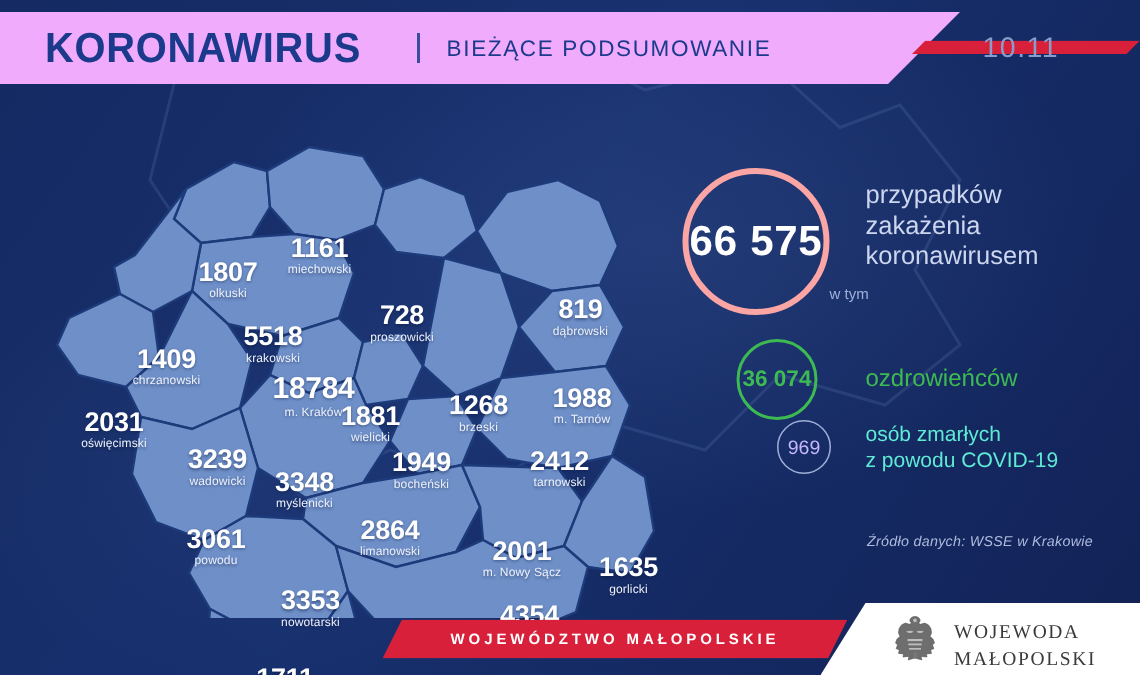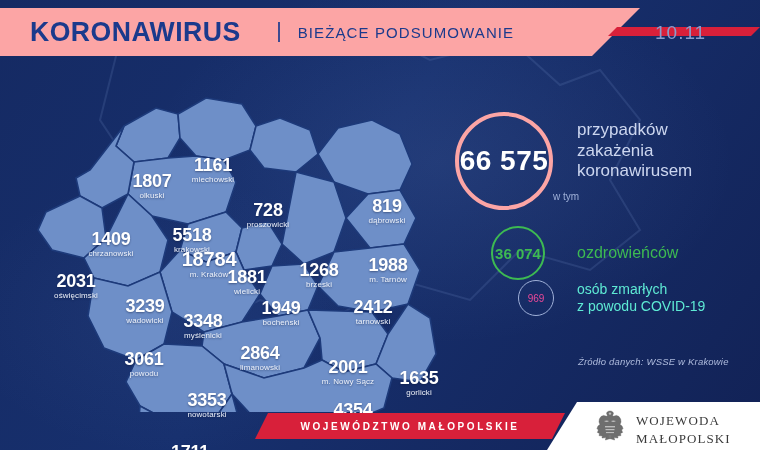--- a/index.html
+++ b/index.html
@@ -19,21 +19,21 @@
       radial-gradient(ellipse 300px 200px at 22% 70%, rgba(110,140,200,0.08), rgba(110,140,200,0) 70%),
       linear-gradient(125deg, #152a63 0%, #17306e 45%, #122256 100%);
     pointer-events:none;
   }
   #bg-texture svg { position:absolute; inset:0; width:100%; height:100%; opacity:.16; }
 
   
   #header { position:absolute; left:0; top:0; width:760px; height:64px; }
   #header-banner {
     position:absolute; left:0; top:8px; width:640px; height:48px;
-    background:#fca5a5;
+    background:#f0abfc;
     clip-path: polygon(0 0, 640px 0, 592px 48px, 0 48px);
     display:flex; align-items:center;
   }
   #title-koronawirus {
     margin-left:30px;
     font-size:28px; font-weight:bold; letter-spacing:.5px;
     color:#1b3a8c; line-height:1;
     transform:scaleX(.95); transform-origin:left center;
   }
   #title-divider {
@@ -106,21 +106,21 @@
 
   #stat-deaths { left:63px; top:180px; }
   #circle-deaths {
     width:36px; height:36px; border-radius:50%;
     border:1.5px solid #9fb0d8;
     display:flex; align-items:center; justify-content:center;
     position:relative; flex:0 0 auto;
   }
   #value-deaths {
     position:absolute; left:50%; top:50%; transform:translate(-50%,-50%);
-    font-size:10px; color:#ec4899; white-space:nowrap;
+    font-size:13px; color:#c4b5fd; white-space:nowrap;
   }
   #deaths-text {
     margin-left:23px; font-size:14px; line-height:1.25; color:#5eead4; white-space:nowrap;
   }
 
   #source-note {
     position:absolute; left:578px; top:356px;
     font-size:9.5px; font-style:italic; color:#aebbdd; letter-spacing:.2px;
   }
 
@@ -208,21 +208,21 @@
       <span class="district-name">olkuski</span>
     </div>
     <div class="district-label" style="left:196px;top:129px;width:88px;">
       <span class="district-value">728</span>
       <span class="district-name">proszowicki</span>
     </div>
     <div class="district-label" style="left:315px;top:125px;width:88px;">
       <span class="district-value">819</span>
       <span class="district-name">dąbrowski</span>
     </div>
-    <div class="district-label" style="left:120px;top:143px;width:88px;margin-top:11px;">
+    <div class="district-label" style="left:110px;top:143px;width:88px;">
       <span class="district-value">5518</span>
       <span class="district-name">krakowski</span>
     </div>
     <div class="district-label" style="left:39px;top:158px;width:88px;">
       <span class="district-value">1409</span>
       <span class="district-name">chrzanowski</span>
     </div>
     <div class="district-label big" style="left:133px;top:177px;width:96px;">
       <span class="district-value">18784</span>
       <span class="district-name">m. Kraków</span>

